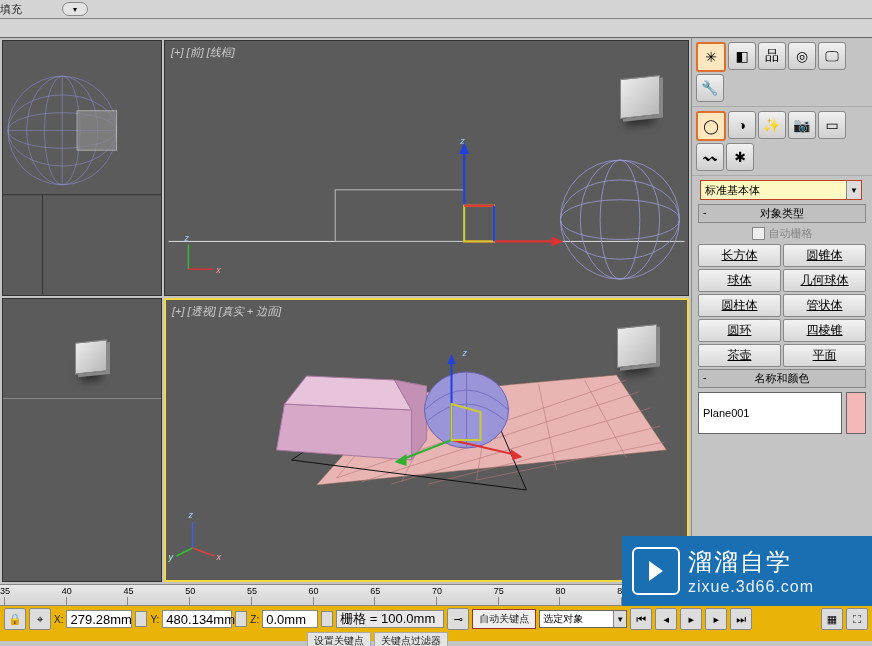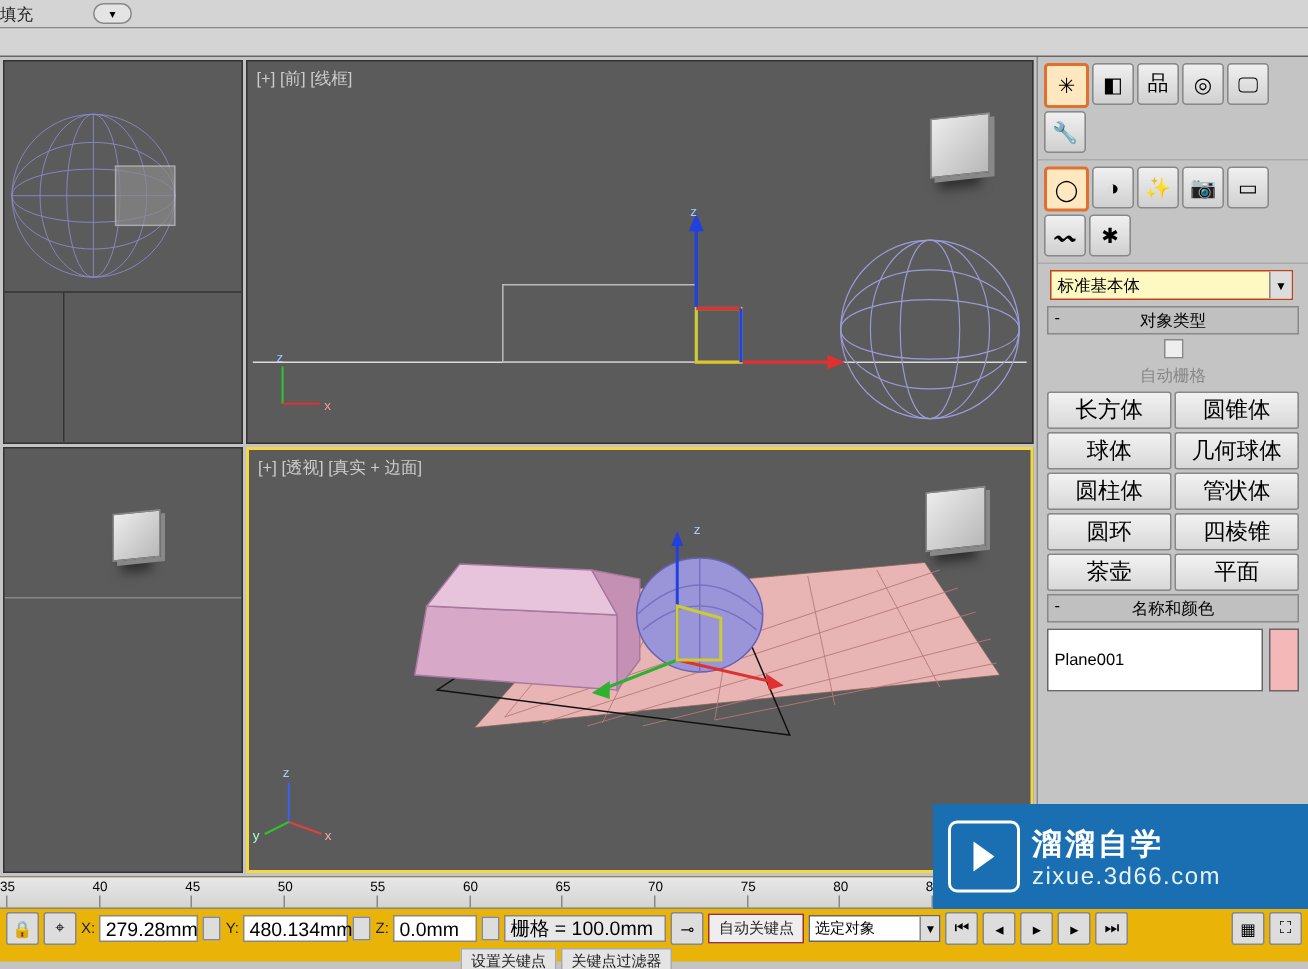--- a/index.html
+++ b/index.html
@@ -45,20 +45,21 @@
     grid-template-rows: 256px 1fr;
     gap: 2px;
     background: #c4c4c4;
     padding: 2px;
   }
   .vp {
     background: #5b5b5b;
     position: relative;
     border: 1px solid #333;
     overflow: hidden;
+    font-style: italic;
   }
   .vp.active { border: 2px solid #f5d742; }
   .vp-label {
     position: absolute;
     top: 4px;
     left: 6px;
     color: #ccc;
     font-size: 11px;
     z-index: 5;
   }
@@ -123,35 +124,35 @@
     top: 1px;
   }
   .checkbox-row {
     display: flex;
     justify-content: center;
     align-items: center;
     gap: 4px;
     color: #888;
     font-size: 11px;
     padding: 1px 0;
-    flex-direction: column;
   }
   .prim-grid {
     display: grid;
     grid-template-columns: 1fr 1fr;
     gap: 2px;
     margin: 2px 6px;
   }
   .prim-btn {
     border: 1px solid #888;
     background: linear-gradient(#f2f2f2,#d8d8d8);
     text-align: center;
     padding: 2px 0;
-    font-size: 15px;
+    font-size: 12px;
     border-radius: 2px;
+    text-decoration: underline;
   }
   .name-row {
     display: flex;
     margin: 4px 6px;
     gap: 4px;
   }
   .name-input {
     flex: 1;
     border: 1px solid #666;
     background: #fff;
@@ -236,21 +237,21 @@
     border-radius: 6px;
     display: flex; align-items: center; justify-content: center;
   }
   .watermark .play::before {
     content: "";
     border-left: 14px solid #fff;
     border-top: 10px solid transparent;
     border-bottom: 10px solid transparent;
   }
   .watermark .text { display: flex; flex-direction: column; }
-  .watermark .cn { font-size: 20px; font-weight: bold; letter-spacing: 2px; }
+  .watermark .cn { font-size: 24px; font-weight: normal; letter-spacing: 2px; }
   .watermark .url { font-size: 16px; opacity: .9; letter-spacing: 1px; }
   .auto-key {
     border: 1px solid #a03030;
     background: #eee;
     padding: 2px 6px;
     color: #222;
   }
   .sel-combo {
     border: 1px solid #666;
     background: #fff;

